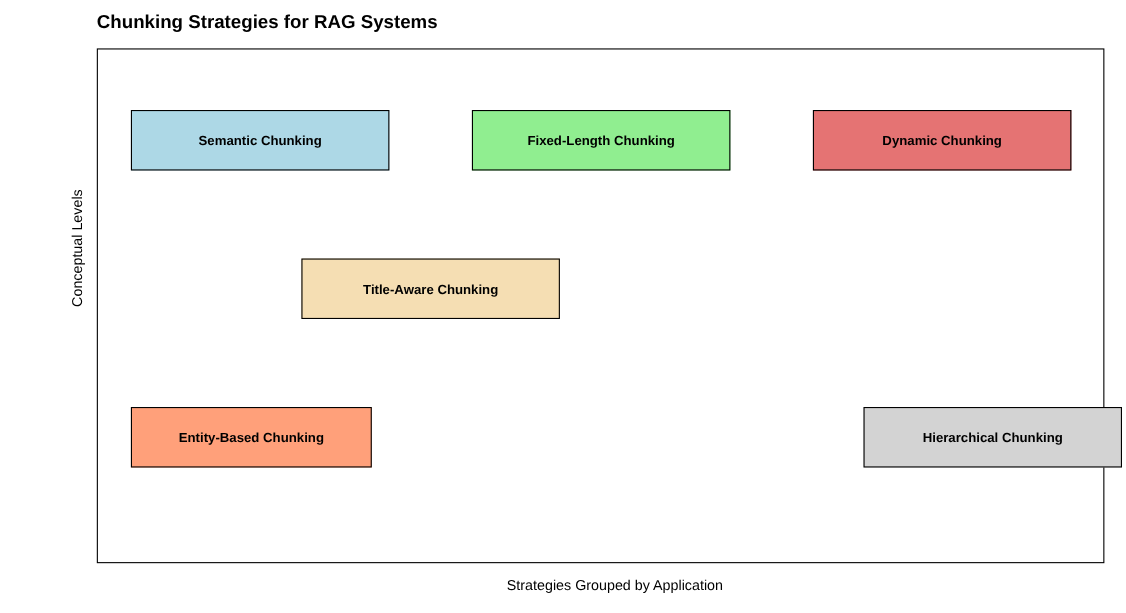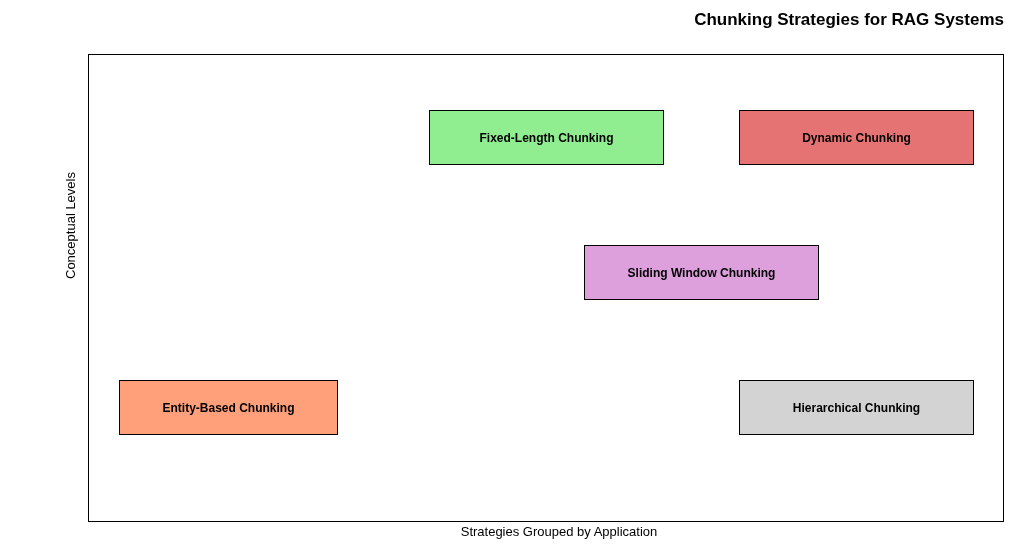--- a/index.html
+++ b/index.html
@@ -15,24 +15,24 @@
       position: relative;
     }
     .container {
       position: absolute;
       left: 88px;
       top: 10px;
       right: 20px;
       bottom: 40px;
     }
     .title {
-      text-align: right;
+      text-align: left;
       font-size: 17px;
       font-weight: bold;
-      margin-bottom: 24px;
+      margin-bottom: 14px;
     }
     .chart-area {
       border: 1px solid black;
       position: relative;
       width: 100%;
       height: 468px;
     }
     .y-label {
       position: absolute;
       left: 70px;
@@ -61,34 +61,35 @@
       font-weight: bold;
       text-align: center;
       padding: 4px;
     }
     .box-blue { background: #add8e6; }
     .box-green { background: #90ee90; }
     .box-red { background: #e57373; }
     .box-tan { background: #f5deb3; }
     .box-violet { background: #dda0dd; }
     .box-orange { background: #ffa07a; }
-    .box-grey { background: #d3d3d3; }
+    .box-grey { background: #d3d3d3; margin-left: 46px; }
   </style>
 </head>
 <body>
 
 <div class="y-label">Conceptual Levels</div>
 <div class="x-label">Strategies Grouped by Application</div>
 
 <div class="container">
   <div class="title">Chunking Strategies for RAG Systems</div>
   <div class="chart-area">
 
+    <div class="box box-blue" style="left: 30px; top: 55px; width: 235px; height: 55px;">Semantic Chunking</div>
     <div class="box box-green" style="left: 340px; top: 55px; width: 235px; height: 55px;">Fixed-Length Chunking</div>
     <div class="box box-red" style="left: 650px; top: 55px; width: 235px; height: 55px;">Dynamic Chunking</div>
 
-    <div class="box box-violet" style="left: 495px; top: 190px; width: 235px; height: 55px;">Sliding Window Chunking</div>
+    <div class="box box-tan" style="left: 185px; top: 190px; width: 235px; height: 55px;">Title-Aware Chunking</div>
 
     <div class="box box-orange" style="left: 30px; top: 325px; width: 219px; height: 55px;">Entity-Based Chunking</div>
     <div class="box box-grey" style="left: 650px; top: 325px; width: 235px; height: 55px;">Hierarchical Chunking</div>
 
   </div>
 </div>
 
 </body></html>

